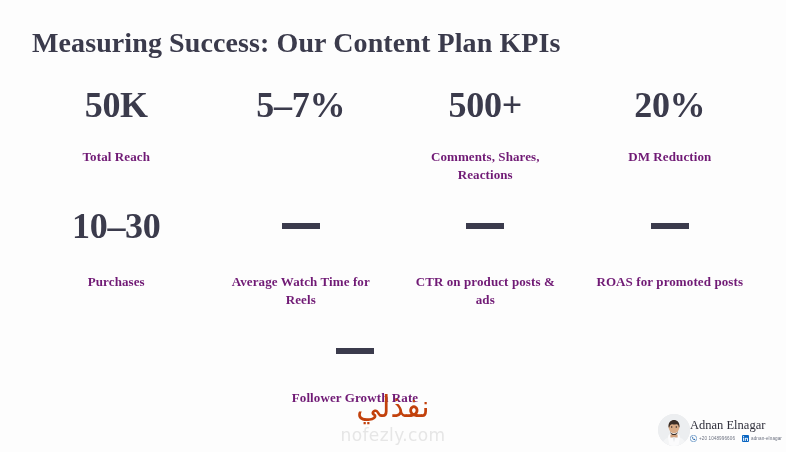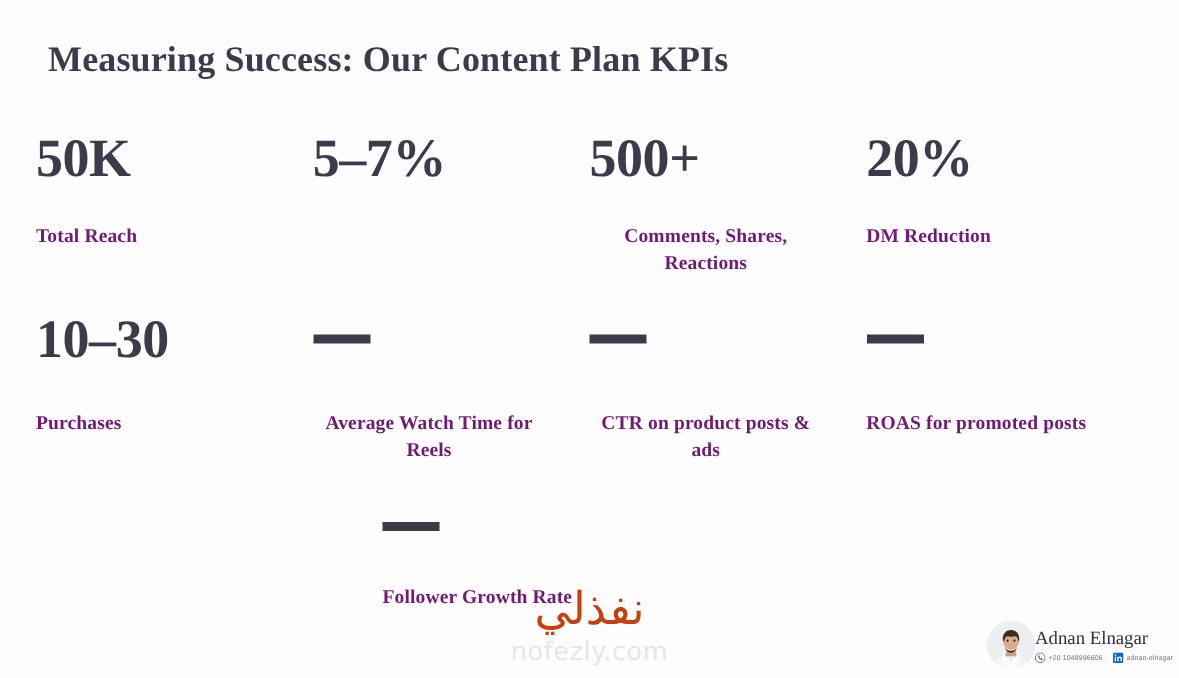--- a/index.html
+++ b/index.html
@@ -21,42 +21,42 @@
     height: 452px;
     background: #fdfdfd;
     overflow: hidden;
   }
 
   
   #slide-title {
     position: absolute;
     left: 32px;
     top: 27px;
-    font-size: 24px;
+    font-size: 28px;
     font-weight: bold;
     color: #3b3b4c;
     letter-spacing: 0.1px;
     white-space: nowrap;
   }
 
   
   .kpi-grid {
     position: absolute;
     left: 24px;
     width: 738px;
     display: grid;
     grid-template-columns: repeat(4, 1fr);
   }
   #kpi-row-1 { top: 84px; }
   #kpi-row-2 { top: 205px; }
 
   .kpi-cell {
     display: flex;
     flex-direction: column;
-    align-items: flex-start;
+    align-items: center;
     text-align: center;
   }
 
   .kpi-value {
     font-size: 36px;
     font-weight: bold;
     color: #3b3b4c;
     line-height: 1.02;
     letter-spacing: -0.3px;
     height: 42px;

